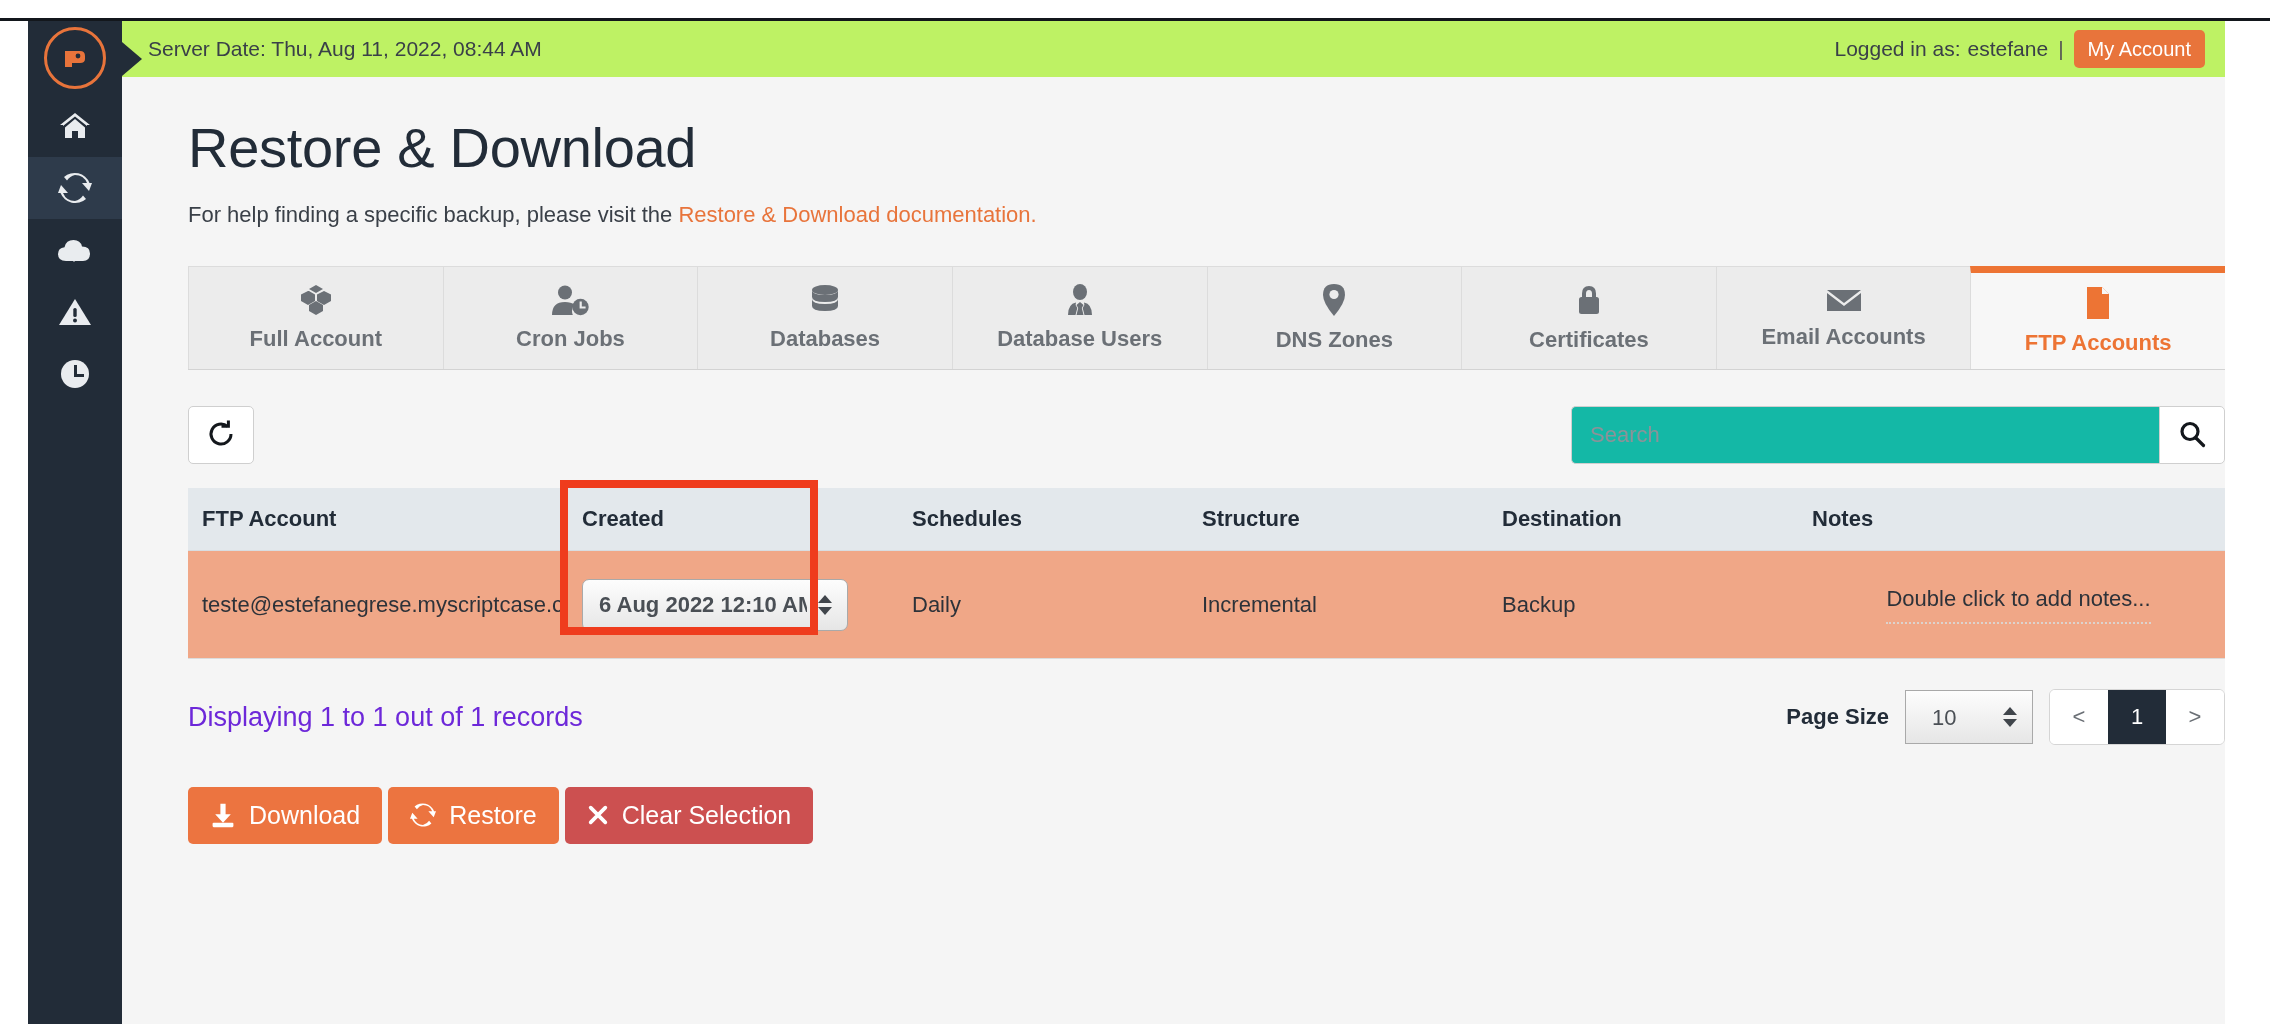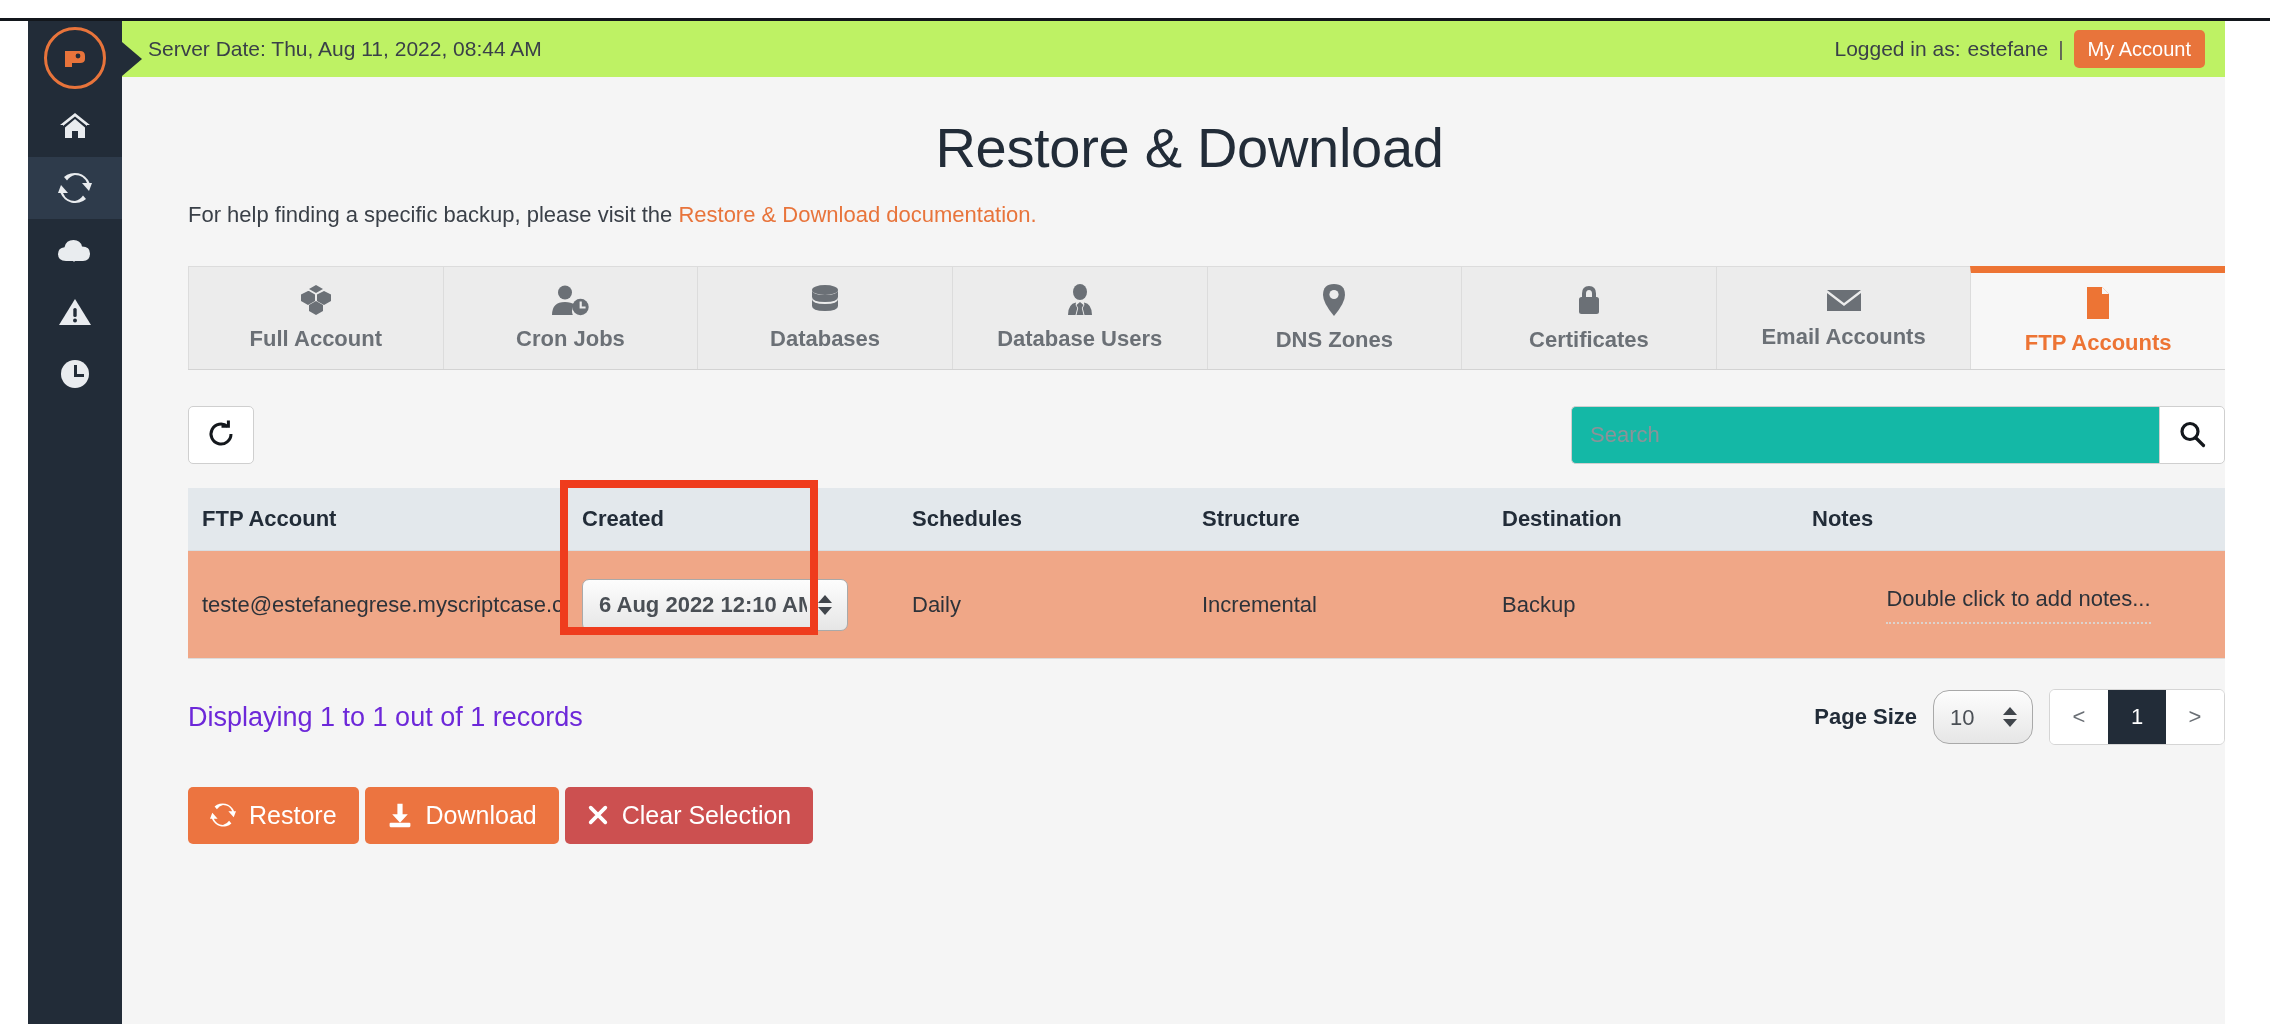--- a/index.html
+++ b/index.html
@@ -136,21 +136,20 @@
     box-sizing: border-box;
     padding: 0 34px;
     overflow: hidden;
   }
   h1.page-title {
     margin: 38px 0 0 32px;
     font-size: 56px;
     font-weight: normal;
     color: #222c38;
     letter-spacing: -0.3px;
-    text-align: center;
   }
   .subtitle {
     margin: 22px 0 0 32px;
     font-size: 22px;
     color: #3a4048;
   }
   .subtitle a {
     color: #e8743b;
     text-decoration: none;
   }
@@ -366,29 +365,29 @@
   }
   .page-size-label {
     font-size: 22px;
     font-weight: bold;
     color: #222c38;
   }
   .page-size-shell { position: relative; display: inline-block; }
   .page-size-select {
     -webkit-appearance: none;
     appearance: none;
-    width: 100px;
+    width: 128px;
     height: 54px;
     border: 1px solid #a9a9a9;
-    border-radius: 16px;
+    border-radius: 0;
     background: linear-gradient(#fdfdfd, #e6e6e6);
     font-size: 22px;
     font-family: "Liberation Sans", sans-serif;
     color: #4a4f55;
-    padding: 0 34px 0 16px;
+    padding: 0 34px 0 26px;
     cursor: pointer;
     outline: none;
     box-sizing: border-box;
   }
   .page-btns {
     display: flex;
     border: 1px solid #d5d5d5;
     border-radius: 6px;
     overflow: hidden;
     background: #ffffff;
@@ -685,38 +684,38 @@
         <button class="page-btn">&lt;</button>
         <button class="page-btn current">1</button>
         <button class="page-btn">&gt;</button>
       </div>
     </div>
   </div>
 
   <div class="actions">
     <button class="act-btn orange">
       <span>
+        <svg width="26" height="26" viewBox="0 0 30 30" fill="#ffffff">
+          <path d="M12 2 L18 2 L18 14 L24 14 L15 24 L6 14 L12 14 Z"></path>
+          <rect x="3" y="24" width="24" height="5" rx="1.2"></rect>
+        </svg>
+      </span>
+      <span>Download</span>
+    </button>
+
+    <button class="act-btn orange">
+      <span>
         <svg width="26" height="26" viewBox="0 0 34 34" fill="#ffffff">
           <path d="M17 4 A13 13 0 0 1 29 12 L24 12 L31 20 L34 12 L31.5 12 A16 16 0 0 0 6 6 L9 9.5 A13 13 0 0 1 17 4 Z"></path>
           <path d="M17 30 A13 13 0 0 1 5 22 L10 22 L3 14 L0 22 L2.5 22 A16 16 0 0 0 28 28 L25 24.5 A13 13 0 0 1 17 30 Z"></path>
         </svg>
       </span>
       <span>Restore</span>
     </button>
 
-    <button class="act-btn orange">
-      <span>
-        <svg width="26" height="26" viewBox="0 0 30 30" fill="#ffffff">
-          <path d="M12 2 L18 2 L18 14 L24 14 L15 24 L6 14 L12 14 Z"></path>
-          <rect x="3" y="24" width="24" height="5" rx="1.2"></rect>
-        </svg>
-      </span>
-      <span>Download</span>
-    </button>
-
     <button class="act-btn red">
       <span>
         <svg width="22" height="22" viewBox="0 0 24 24" fill="none" stroke="#ffffff" stroke-width="4" stroke-linecap="round">
           <path d="M4 4 L20 20 M20 4 L4 20"></path>
         </svg>
       </span>
       <span>Clear Selection</span>
     </button>
   </div>
 

